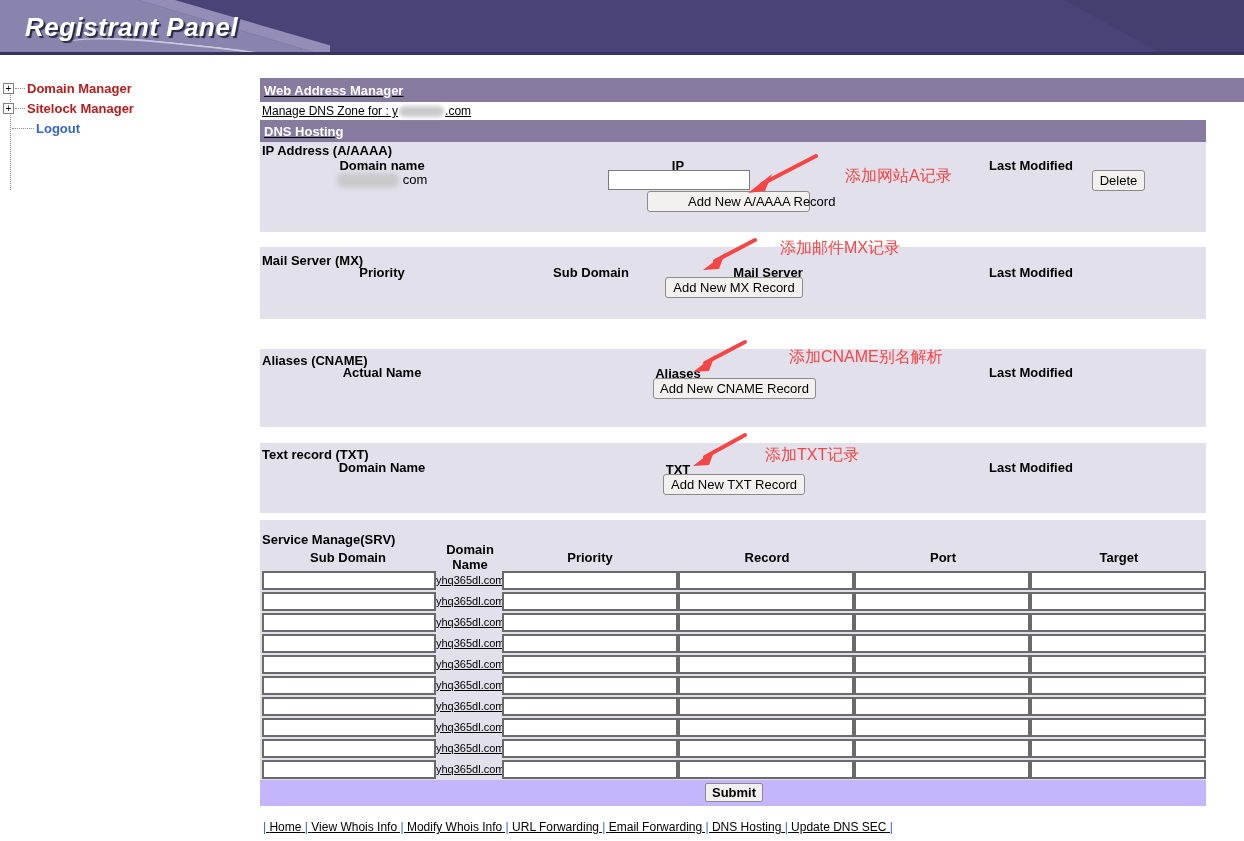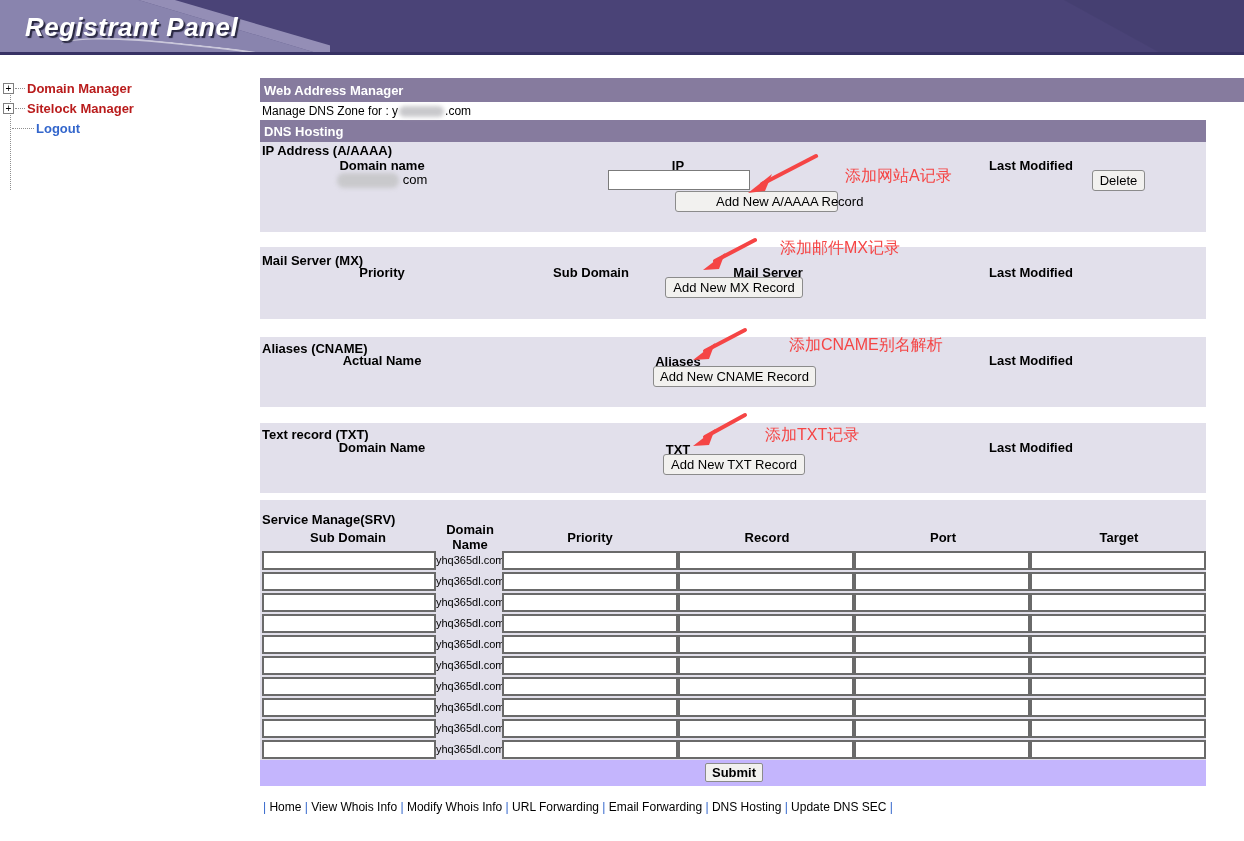--- a/index.html
+++ b/index.html
@@ -31,36 +31,36 @@
   .tree-row { position:relative; height:20px; display:flex; align-items:center; }
   .plusbox { width:11px; height:11px; border:1px solid #7f7f7f; background:#fff;
              font-size:10px; line-height:9px; text-align:center; color:#000;
              position:relative; z-index:2; cursor:pointer; }
   .tree-dots { width:10px; border-top:1px dotted #8f8f8f; margin:0 2px 0 1px; }
   .tree-dots.long { width:22px; margin-left:9px; }
   .tree-label { font-size:13px; font-weight:bold; color:#b91c1c; cursor:default; }
   .tree-label.link { color:#3366cc; cursor:pointer; }
 
   
-  .main { position:absolute; left:260px; top:78px; width:984px; }
+  .main { position:absolute; left:260px; top:78px; width:984px;text-decoration:underline; }
   .bar { background:#867b9e; color:#fff; font-weight:bold; font-size:13px;
          padding:0 4px; display:flex; align-items:center; }
   .bar.top { height:24px; width:984px; }
   .bar.dns { height:22px; width:946px; }
   .zone-row { height:18px; width:946px; background:#fff; font-size:12px;
               display:flex; align-items:center; padding-left:2px; }
   .blur-blob { display:inline-block; background:#c9c9cc; border-radius:7px;
                filter:blur(2px); vertical-align:middle; }
   .zone-blob { width:45px; height:11px; margin:0 1px; }
   .domain-blob { width:62px; height:15px; margin-right:4px; }
 
   .section { position:relative; width:946px; background:#e2e0eb; }
   .sec-a { height:90px; }
   .sec-mx { height:72px; margin-top:15px; }
-  .sec-cname { height:70px; margin-top:18px; }
+  .sec-cname { height:78px; margin-top:30px; }
   .sec-txt { height:70px; margin-top:16px; }
   .sec-srv { margin-top:7px; }
 
   .sec-title { position:absolute; left:2px; font-size:13px; font-weight:bold; }
   .hdr { position:absolute; width:200px; text-align:center; font-size:13px; font-weight:bold; }
 
   .btn { position:absolute; background:#f2f1ef; border:1px solid #8b8b8b; border-radius:3px;
          font-family:"Liberation Sans", sans-serif; font-size:13px; color:#000;
          height:21px; cursor:pointer; white-space:nowrap; }
   .text-input { position:absolute; background:#fff; border:1px solid #7b7b7b;
@@ -138,21 +138,21 @@
   </div>
 
   <div class="section sec-a">
     <div class="sec-title" style="top:1px;">IP Address (A/AAAA)</div>
     <div class="hdr" style="left:22px; top:16px;">Domain name</div>
     <div style="position:absolute; left:22px; top:30px; width:200px; text-align:center; font-size:13px;">
       <span class="blur-blob domain-blob"></span><span>com</span>
     </div>
     <div class="hdr" style="left:318px; top:16px;">IP</div>
     <input class="text-input" style="left: 348px; top: 28px; width: 142px;">
-    <button class="btn" style="left:415px; top:49px; width:163px;padding-left:40px;">Add New A/AAAA Record</button>
+    <button class="btn" style="left:387px; top:49px; width:163px;padding-left:40px;">Add New A/AAAA Record</button>
     <div class="hdr" style="left:671px; top:16px;">Last Modified</div>
     <button class="btn" style="left:832px; top:28px; width:53px;">Delete</button>
     <svg class="arrow-svg" style="left:450px; top:10px;" width="110" height="45" viewBox="0 0 110 45">
       <path d="M106 4 L52 32" stroke="#f54545" stroke-width="4" fill="none" stroke-linecap="round"></path>
       <polygon points="38,41 62,22 55,39" fill="#f54545"></polygon>
     </svg>
     <div class="annot" style="left:585px; top:24px;">添加网站A记录</div>
   </div>
 
   <div class="section sec-mx">

